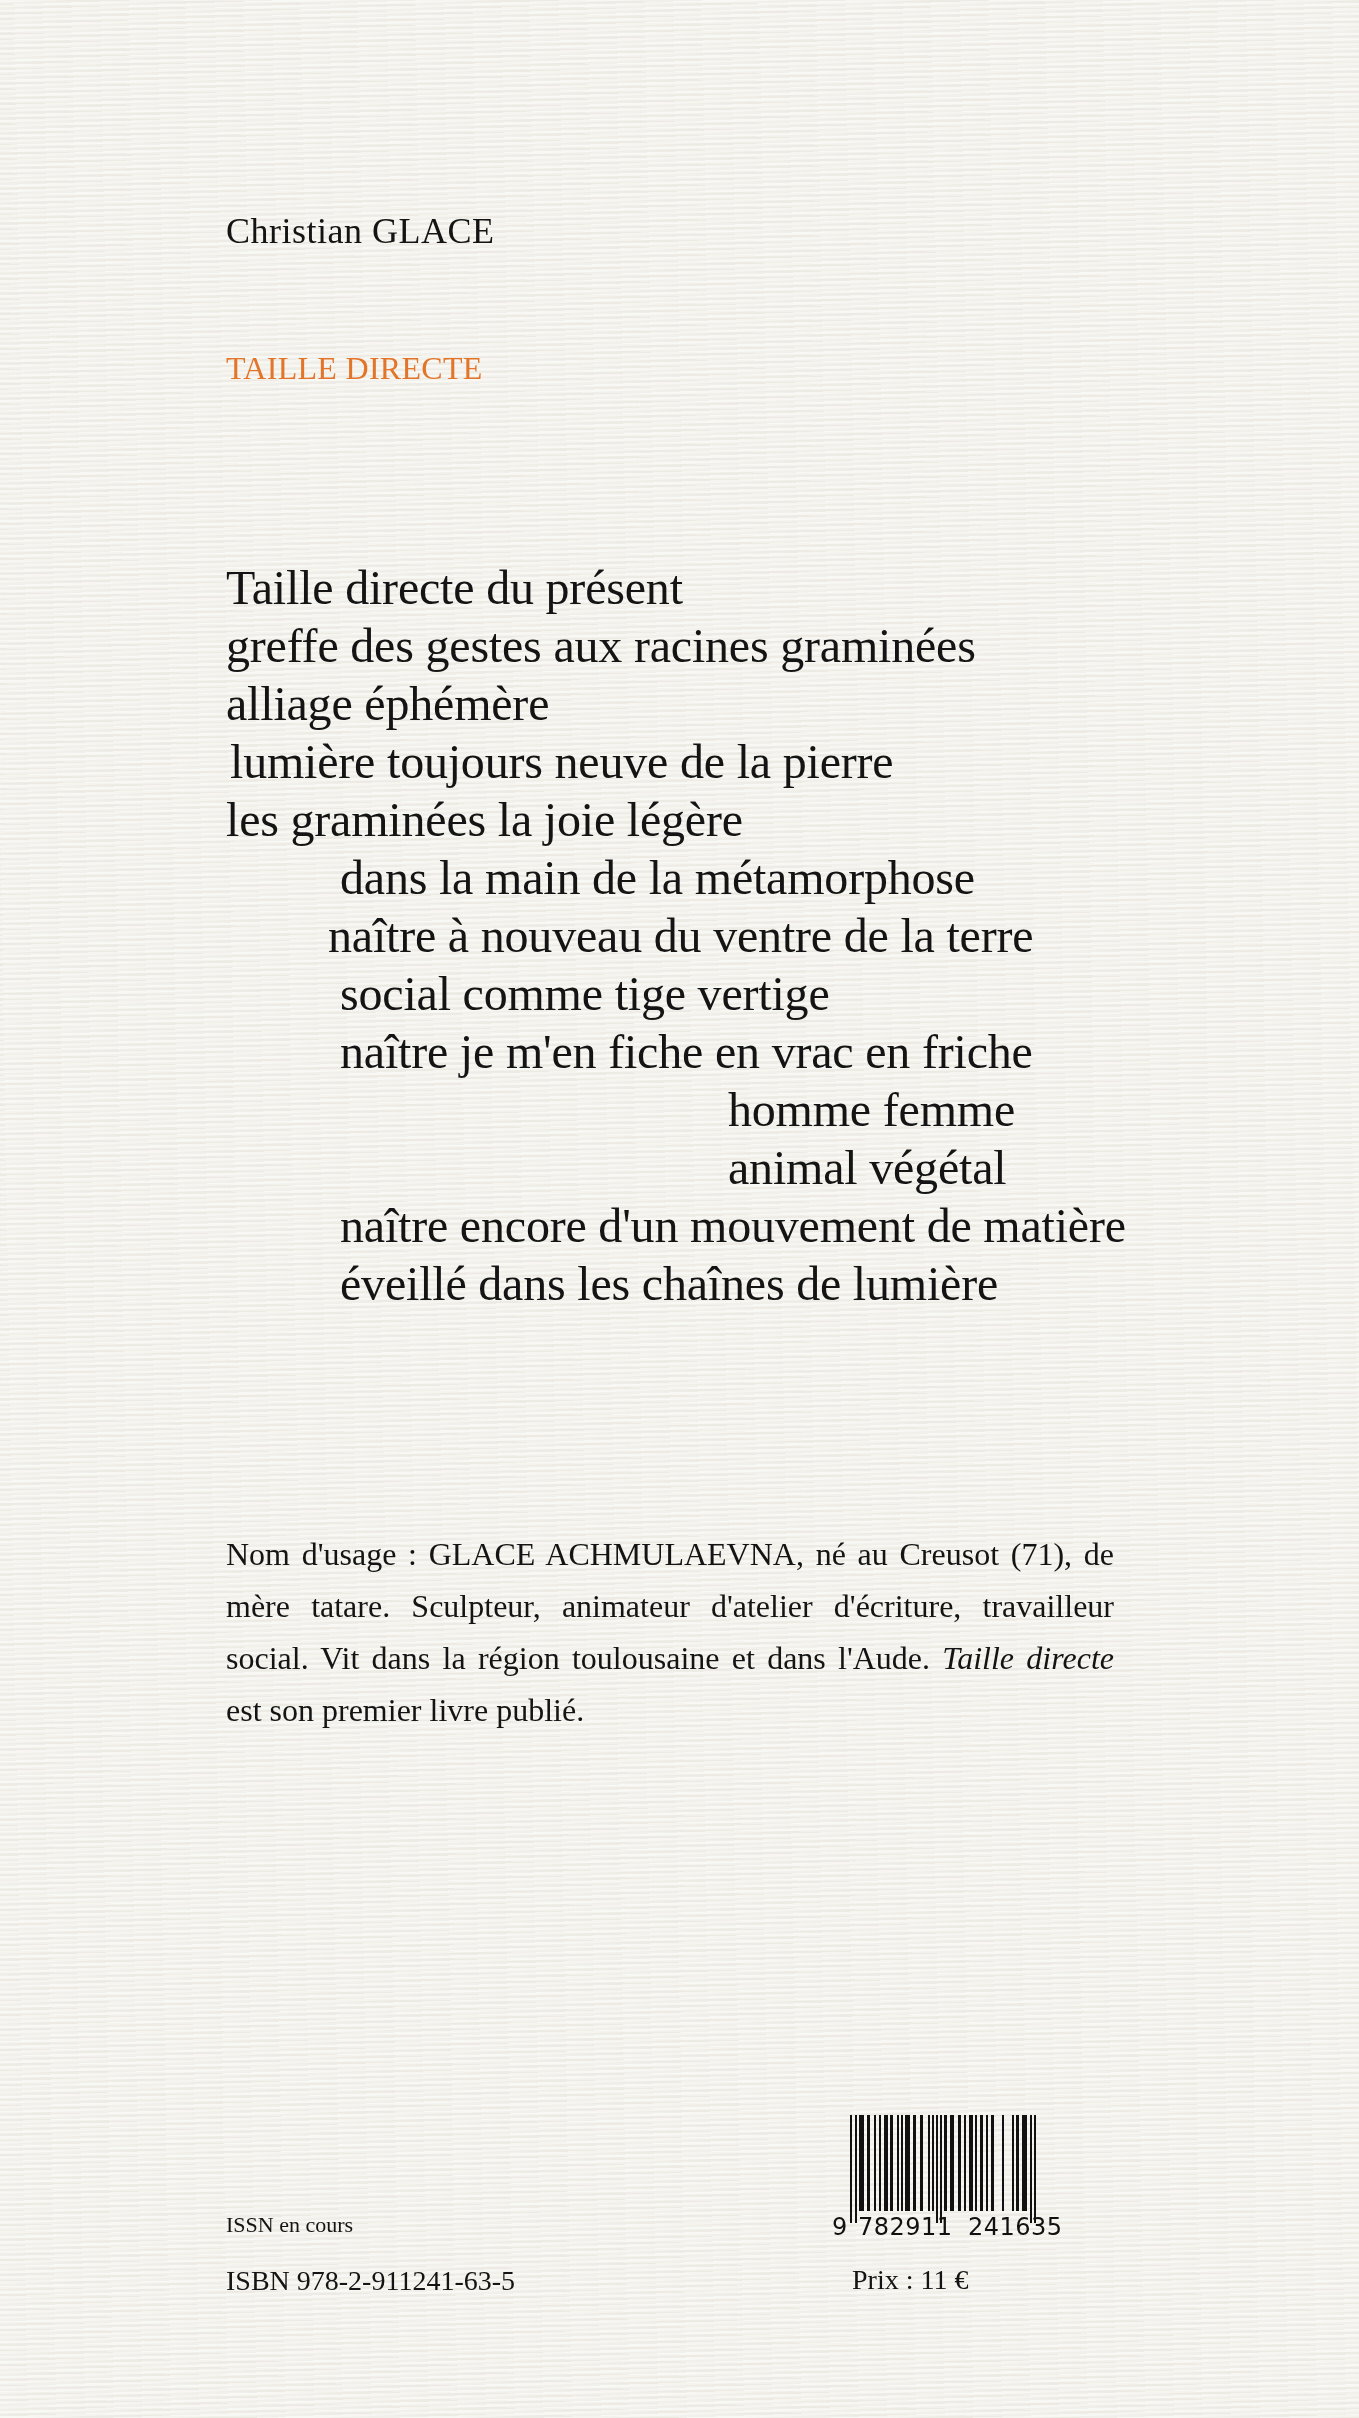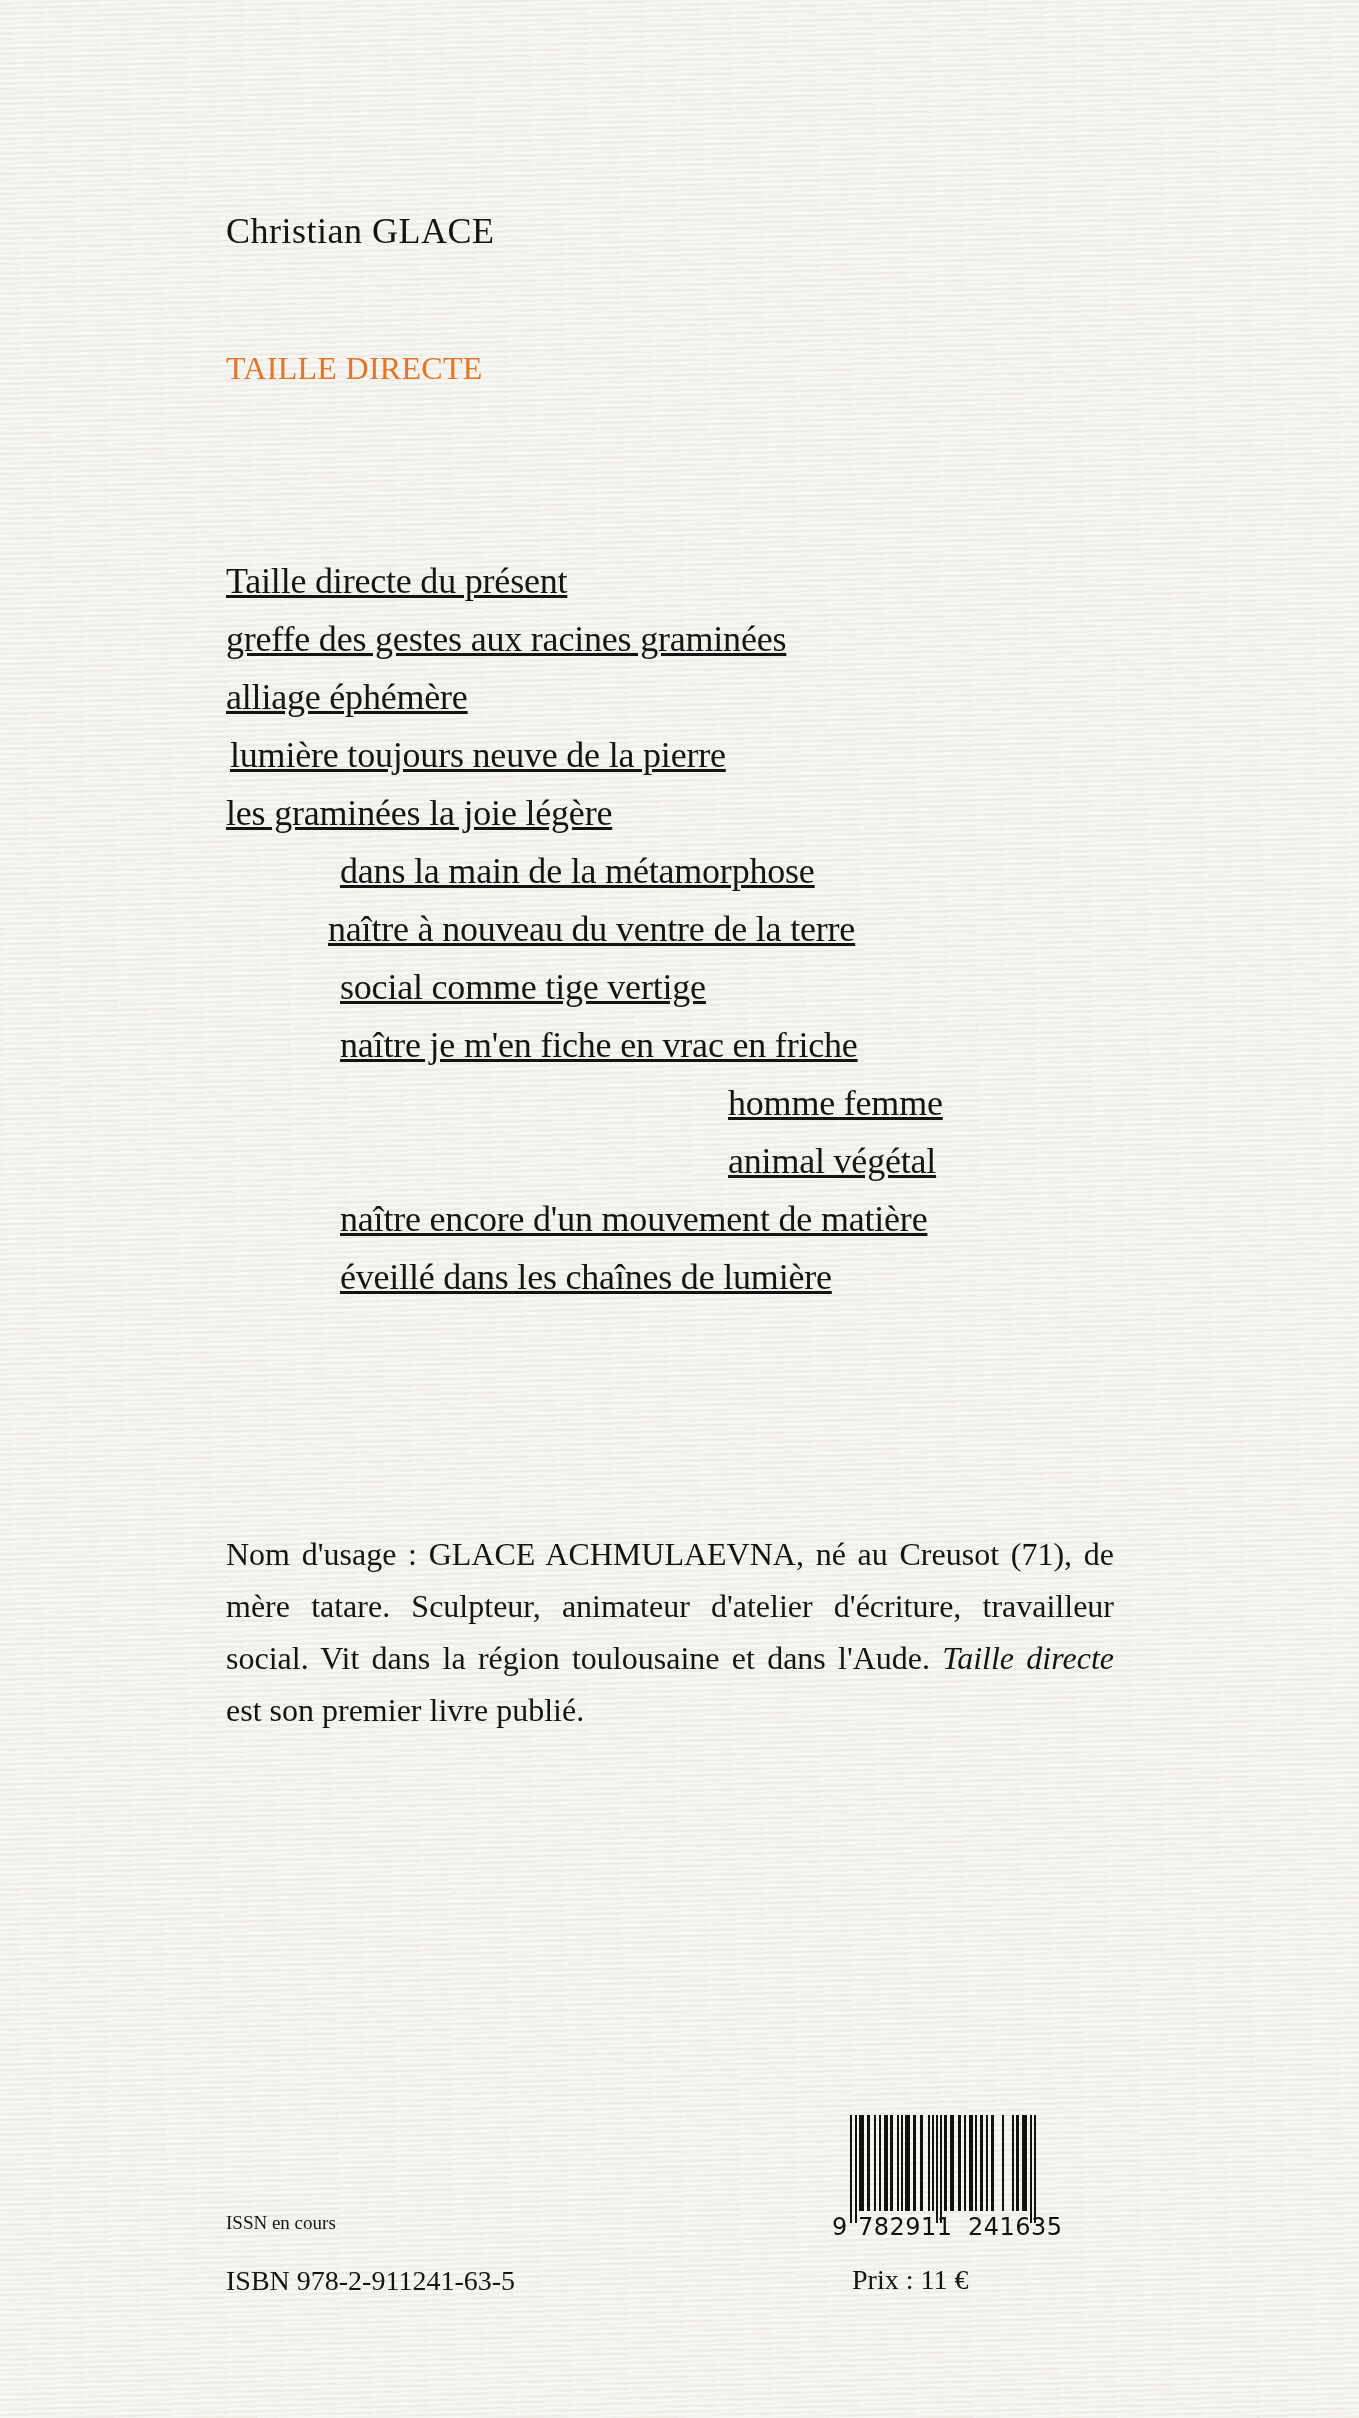--- a/index.html
+++ b/index.html
@@ -29,38 +29,37 @@
       left: 226px; top: 350px;
       font-size: 32px;
       color: #e2752a;
       letter-spacing: 0.3px;
     }
     .poem {
       left: 0; top: 0;
     }
     .poem-line {
       position: absolute;
-      font-size: 36px;
+      font-size: 48px;
       white-space: nowrap;
       letter-spacing: -0.2px;
-      text-decoration: underline;
     }
     .bio {
       position: absolute;
       left: 226px; top: 1528px;
       width: 888px;
       font-size: 32px;
       line-height: 52px;
       text-align: justify;
       text-align-last: left;
     }
     .bio .it { font-style: italic; }
     .issn {
       left: 226px; top: 2212px;
-      font-size: 19px;
+      font-size: 22px;
     }
     .isbn {
       left: 226px; top: 2265px;
       font-size: 28px;
     }
     .barcode {
       position: absolute;
       left: 844px; top: 2115px;
       width: 240px; height: 135px;
     }

